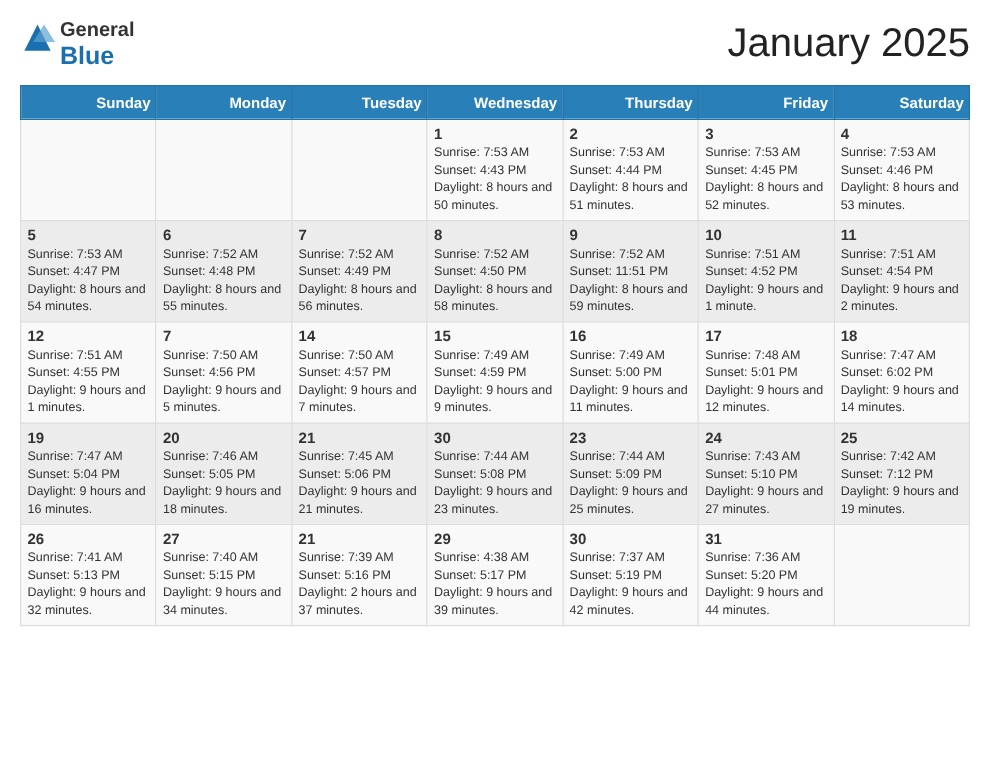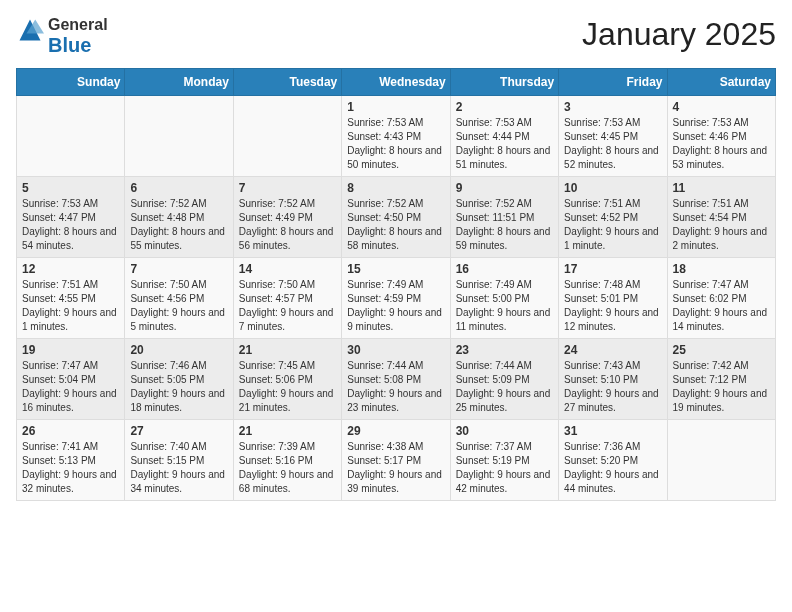--- a/index.html
+++ b/index.html
@@ -280,21 +280,21 @@
         <td>
           <span class="day-number">27</span>
           <div class="cell-content">Sunrise: 7:40 AM</div>
           <div class="cell-content">Sunset: 5:15 PM</div>
           <div class="cell-content">Daylight: 9 hours and 34 minutes.</div>
         </td>
         <td>
           <span class="day-number">21</span>
           <div class="cell-content">Sunrise: 7:39 AM</div>
           <div class="cell-content">Sunset: 5:16 PM</div>
-          <div class="cell-content">Daylight: 9 hours and 68 minutes.</div>
+          <div class="cell-content">Daylight: 2 hours and 37 minutes.</div>
         </td>
         <td>
           <span class="day-number">29</span>
           <div class="cell-content">Sunrise: 4:38 AM</div>
           <div class="cell-content">Sunset: 5:17 PM</div>
           <div class="cell-content">Daylight: 9 hours and 39 minutes.</div>
         </td>
         <td>
           <span class="day-number">30</span>
           <div class="cell-content">Sunrise: 7:37 AM</div>

